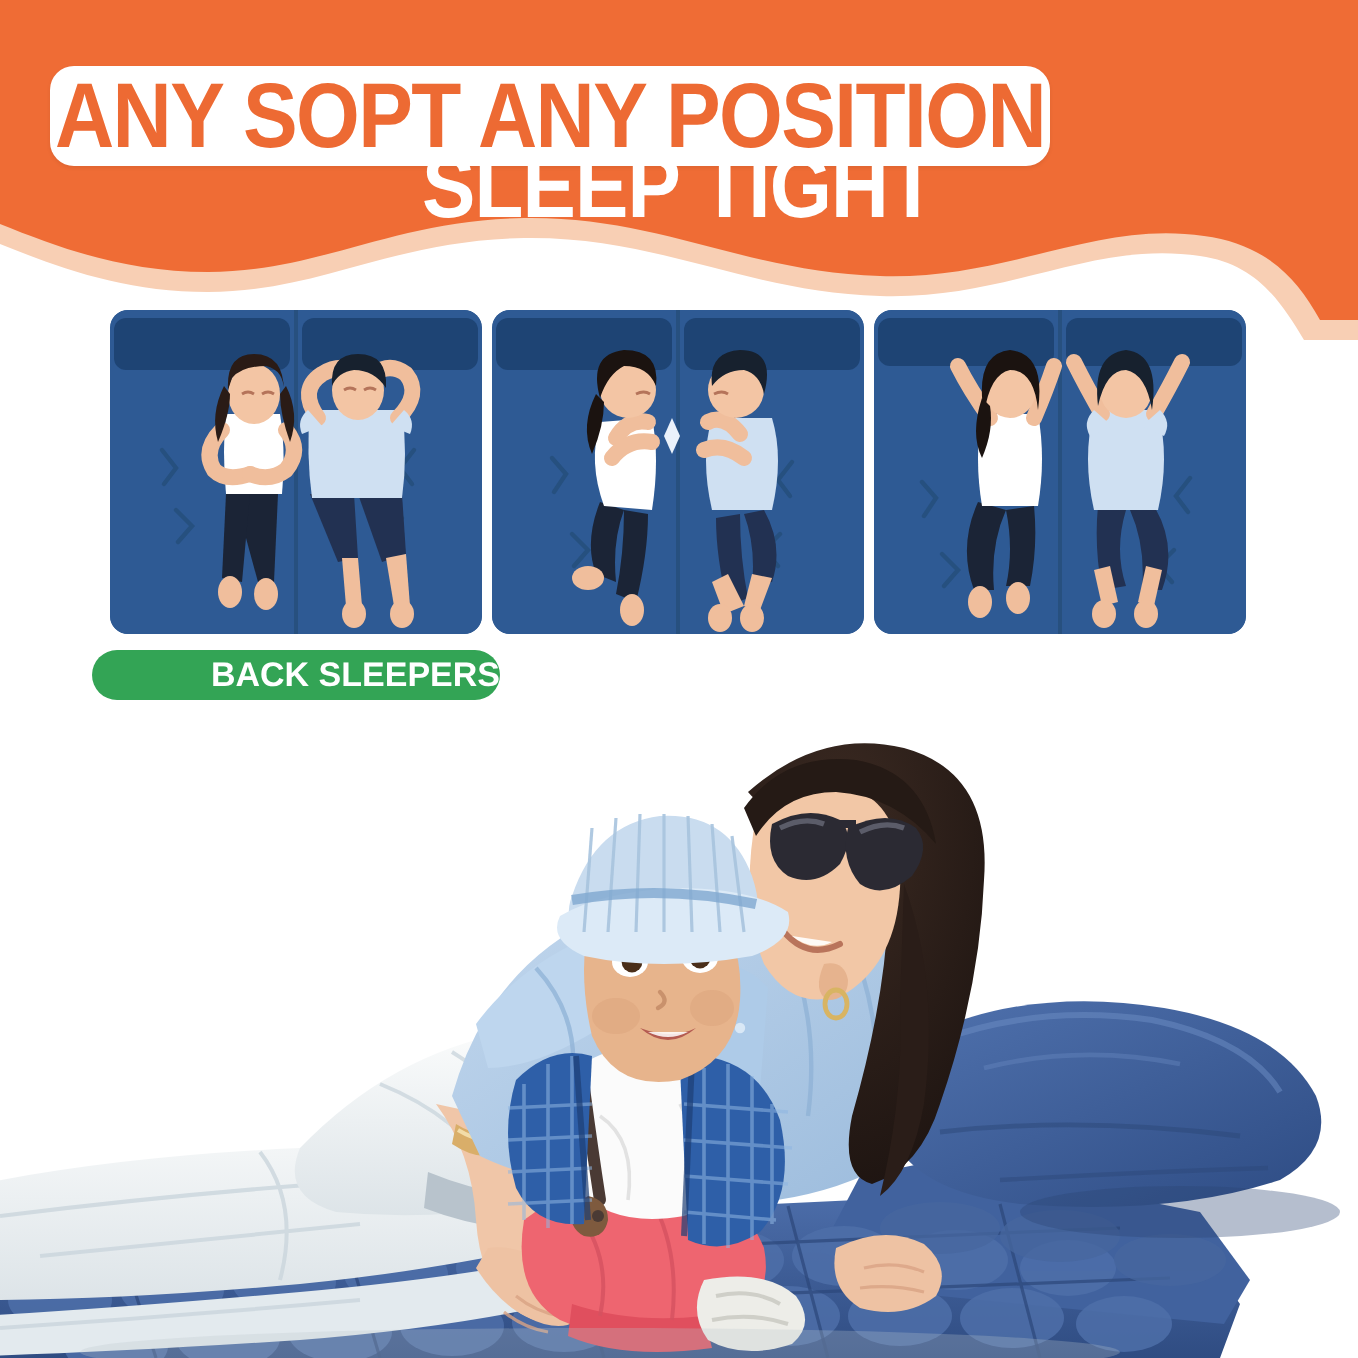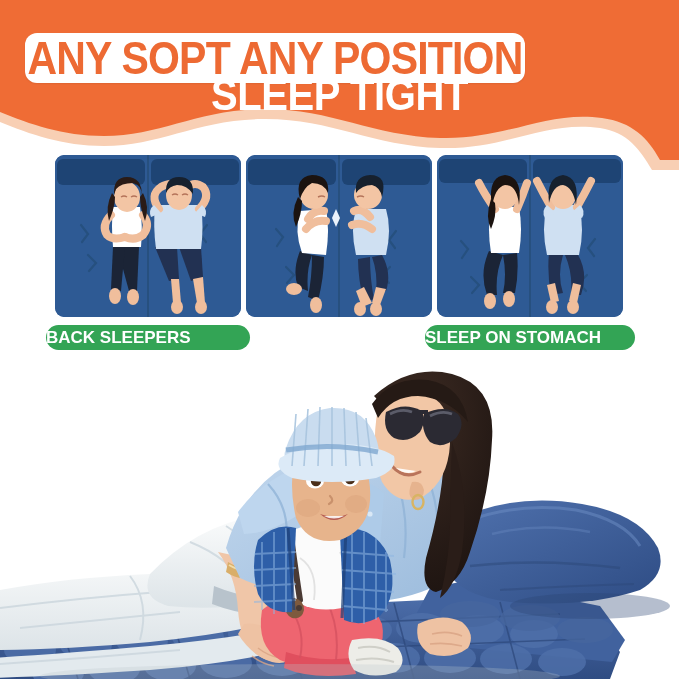--- a/index.html
+++ b/index.html
@@ -44,21 +44,21 @@
 
   .bed{
     position:relative;width:186px;height:162px;
     border-radius:9px;overflow:hidden;background:#2E5A94;
   }
   .bed svg{display:block;width:186px;height:162px;}
 
   .pill{
     position:absolute;top:170px;height:25px;
     background:#33A455;border-radius:13px;
-    display:flex;align-items:center;justify-content:flex-start;
+    display:flex;align-items:center;justify-content:flex-end;
     color:#ffffff;font-size:17px;font-weight:bold;letter-spacing:0px;
     white-space:nowrap;
   }
   .pill.w1{left:-9px;width:204px;}
   .pill.w2{left:16px;width:155px;}
   .pill.w3{left:-12px;width:210px;}
 
   
   .photo{position:absolute;left:0;top:362px;width:679px;height:317px;background:#fff;overflow:hidden;}
   .photo svg{display:block;width:679px;height:317px;}
@@ -272,23 +272,20 @@
             <path d="M114,52 Q106,38 100,26" stroke="#F0BE9C" stroke-width="8" fill="none" stroke-linecap="round"></path>
             <path d="M140,52 Q148,38 154,26" stroke="#F0BE9C" stroke-width="8" fill="none" stroke-linecap="round"></path>
 
             <path d="M110,50 q-6,6 -2,13 l11,-5 Z" fill="#CFE0F2"></path>
             <path d="M143,50 q6,6 2,13 l-11,-5 Z" fill="#CFE0F2"></path>
 
             <ellipse cx="126" cy="40" rx="13" ry="14" fill="#F3C5A4"></ellipse>
             <path d="M139,50 Q143,22 126,20 Q109,22 112,48 Q116,30 126,30 Q136,32 139,50 Z" fill="#17212E"></path>
           </g>
         </svg>
-      </div>
-      <div class="pill w3">
-        <span>SLEEP ON STOMACH</span>
       </div>
     </div>
   </div>
 
   <div class="photo">
     <svg viewBox="0 0 679 317">
       <defs>
         <clipPath id="photoclip">
             <rect x="0" y="0" width="679" height="317"></rect>
           </clipPath>

